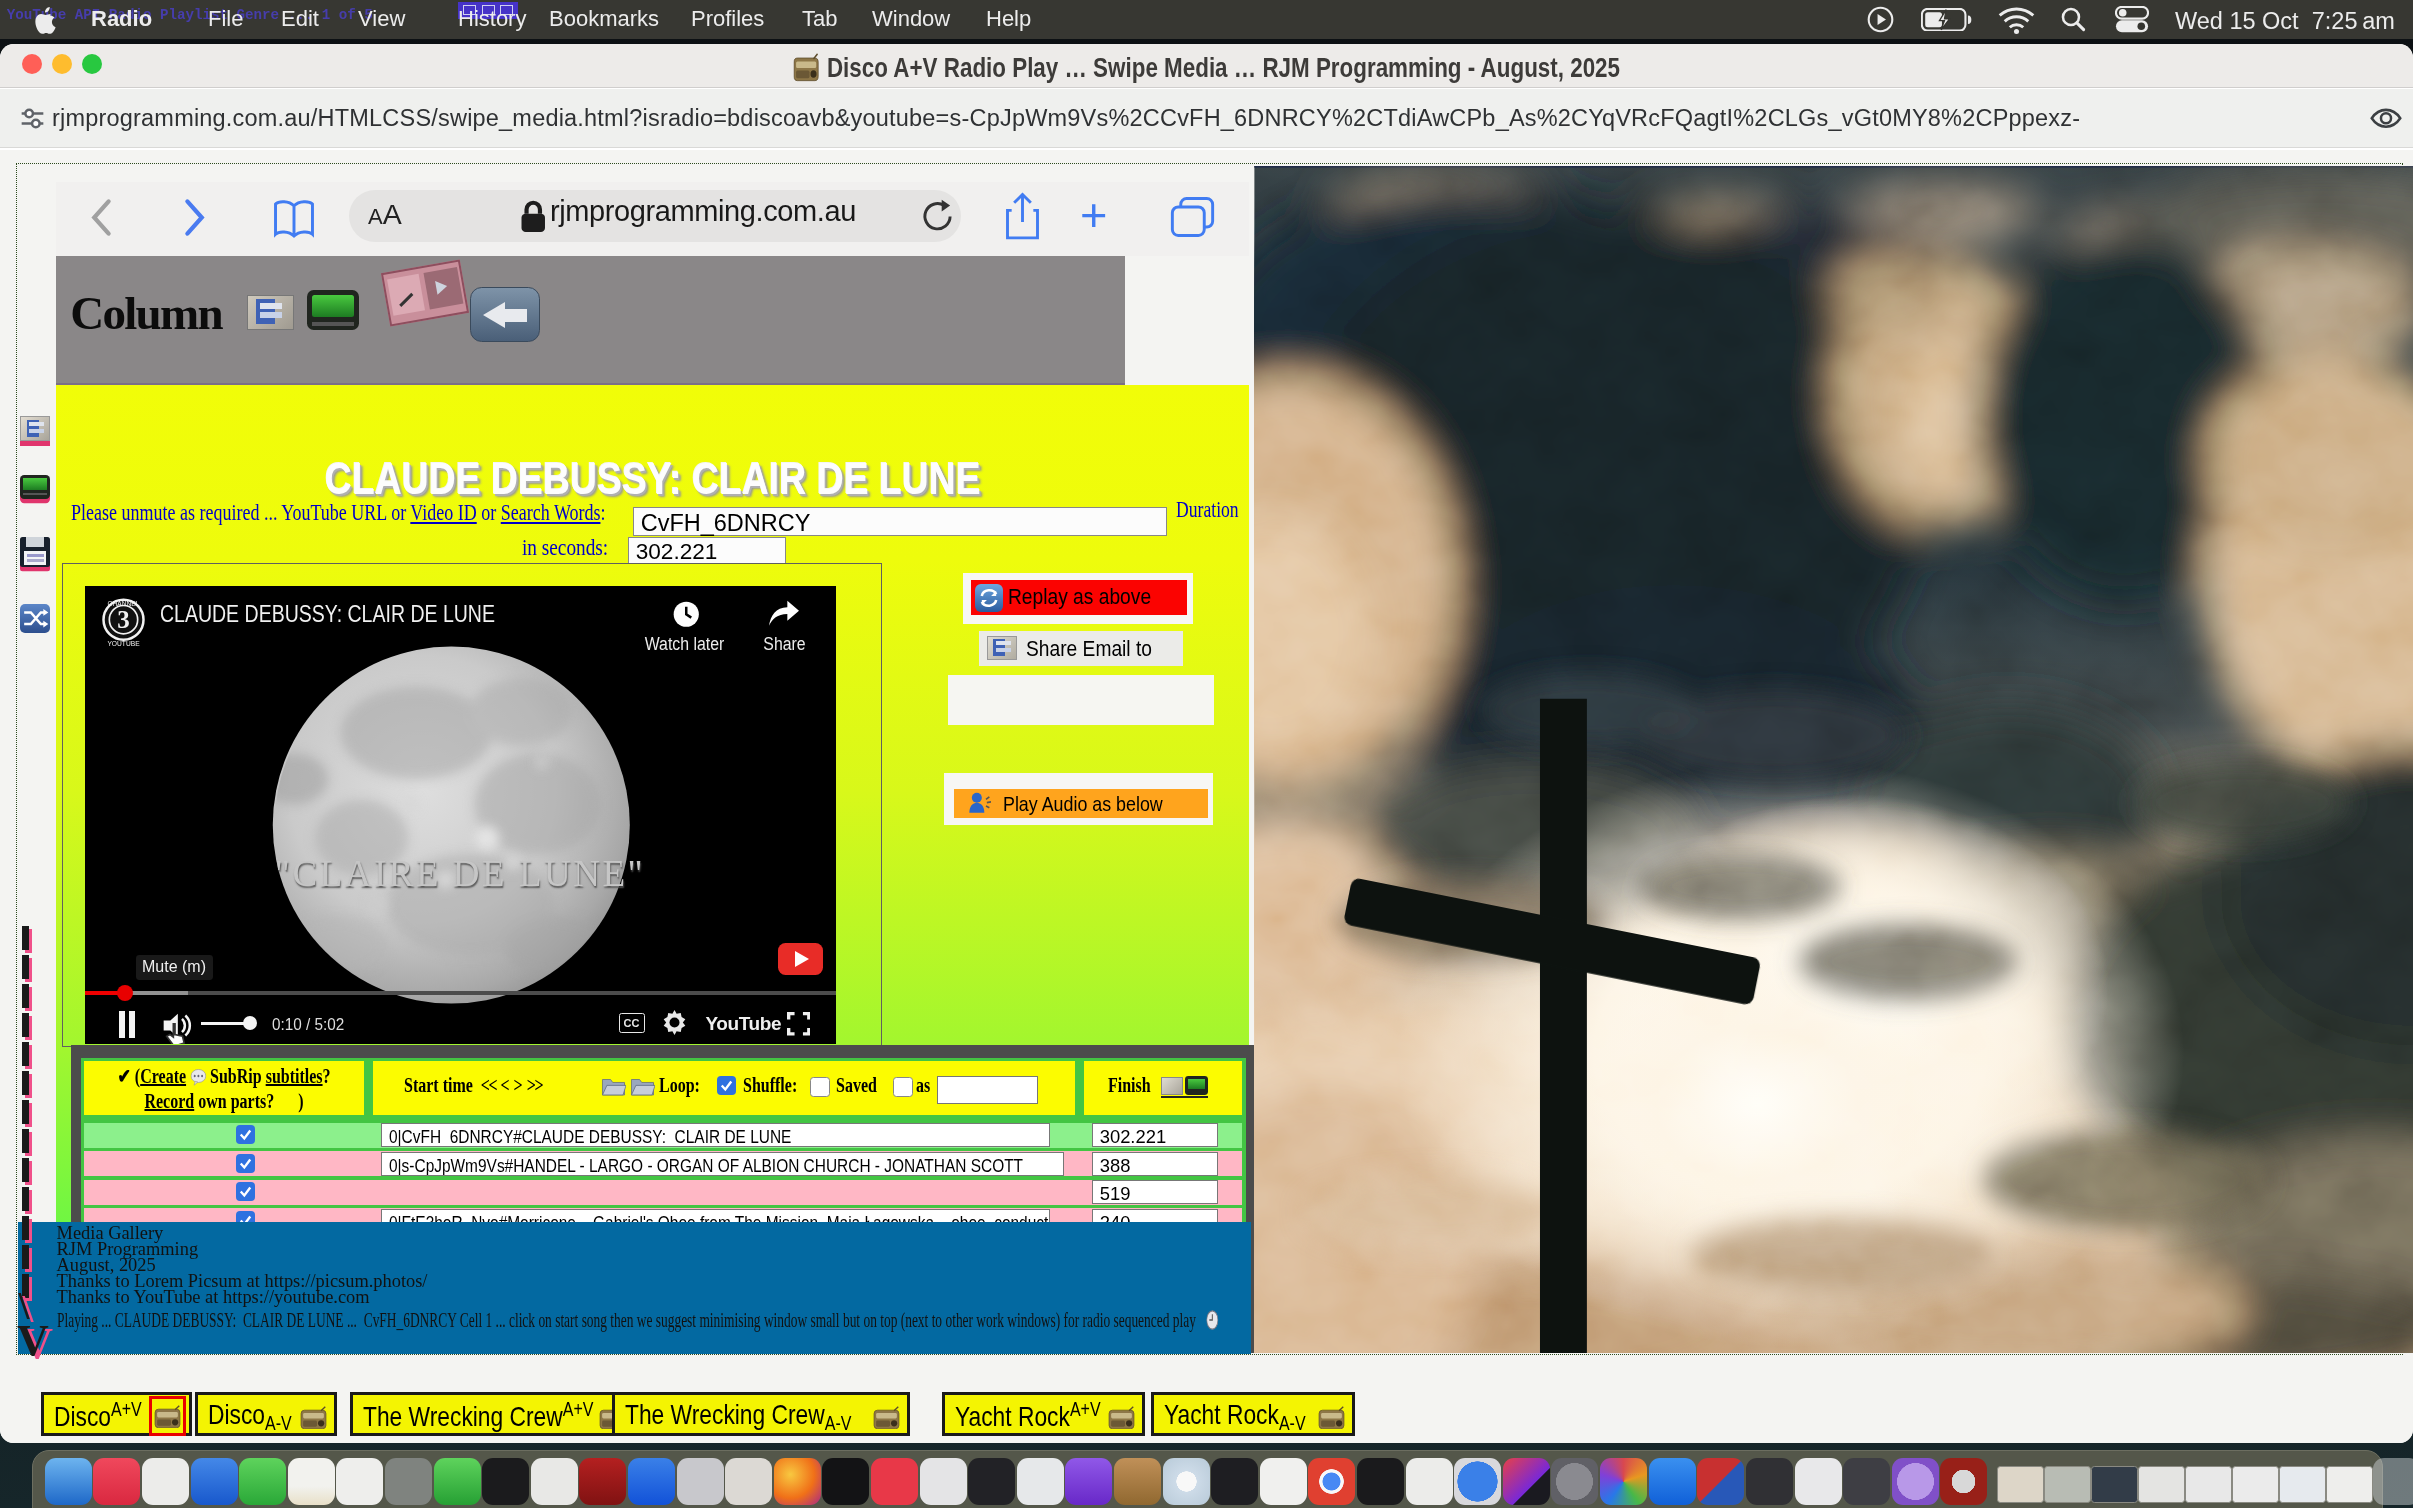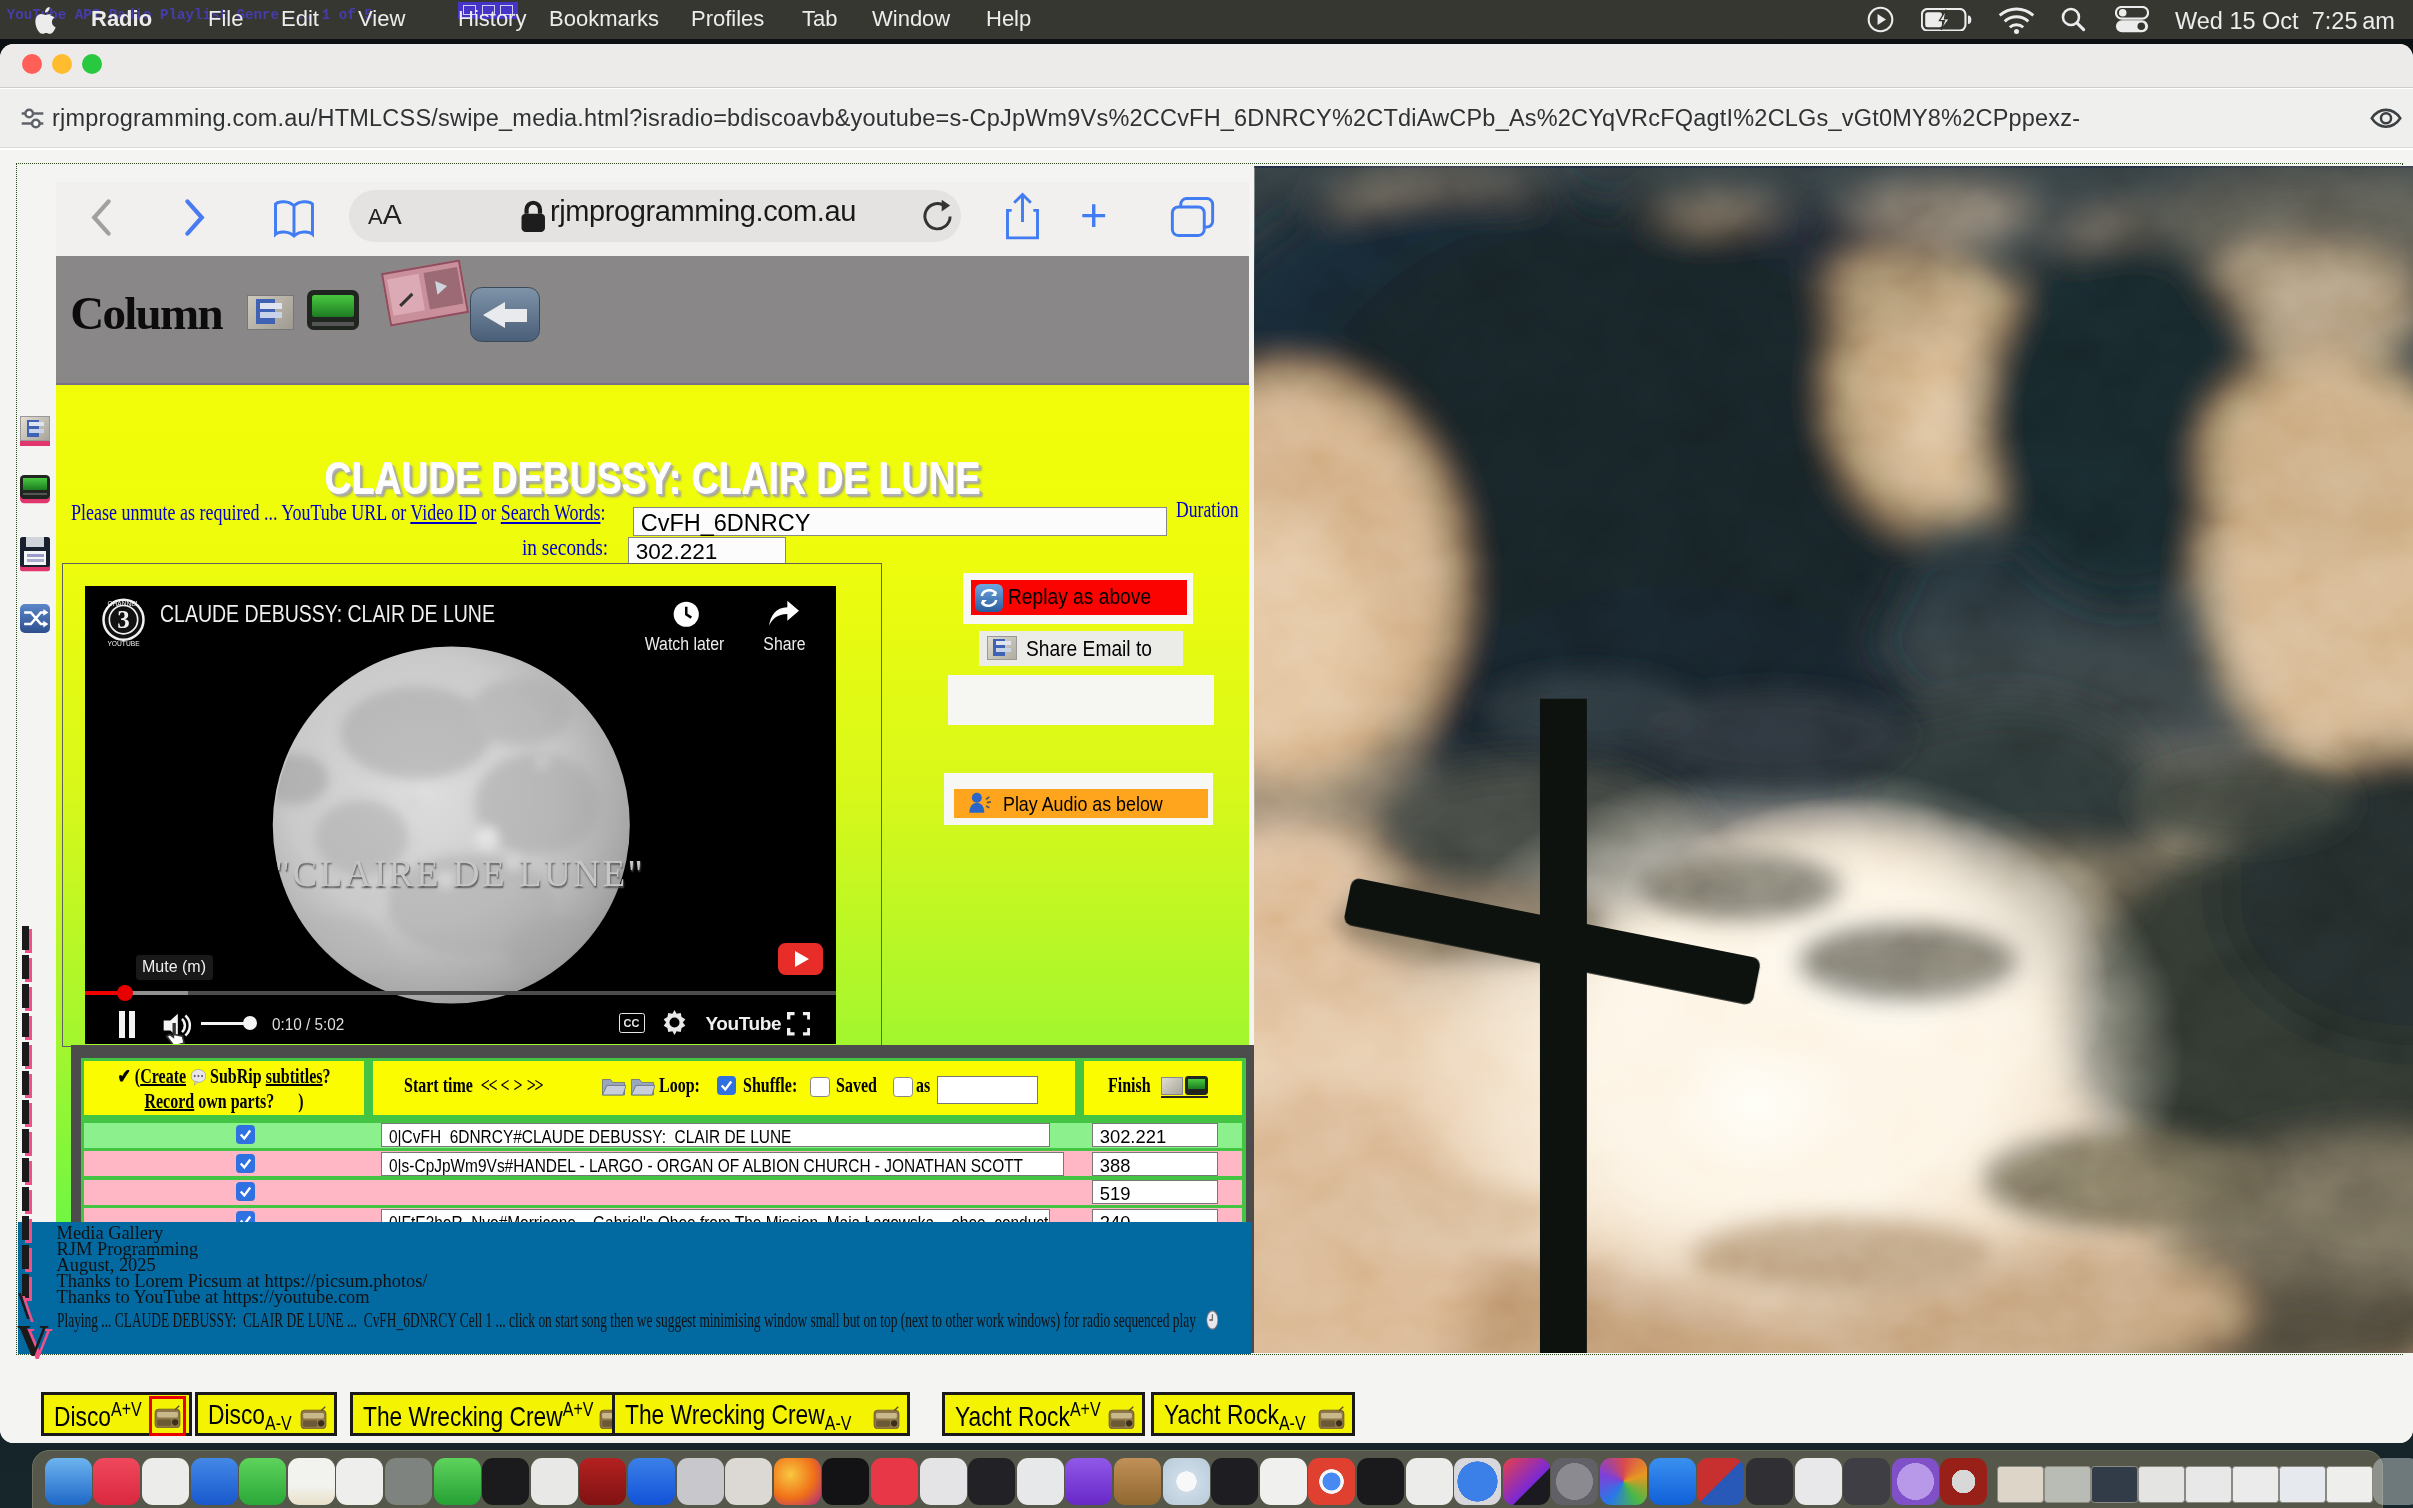--- a/index.html
+++ b/index.html
@@ -23,21 +23,21 @@
   #urlbar { left:0; top:45px; width:2413px; height:59px; background:#eff0ee; border-bottom:0.8px solid #d9d9d7; }
   #urltext { position:absolute; left:52px; top:16px; width:2028px; font-size:23.5px; color:#2f3133; letter-spacing:0.2px; white-space:nowrap; overflow:hidden; }
 
   
   #content { left:0; top:106px; width:2413px; height:1294px; background:#f4f4f2; }
   
   #dotframe { left:16px; top:13.4px; width:2387px; height:1192px; border:1.7px dotted #2c4a1e; background:transparent; }
 
   
   #safbar { left:56px; top:32px; width:1193px; height:74px; background:#f1f0ef; }
-  #colbar { left:56px; top:106px; width:1193px; height:129px; background:#8a8788; border-bottom:2.5px solid #7b6f86; }
+  #colbar { left:56px; top:106px; width:1069px; height:129px; background:#8a8788; border-bottom:2.5px solid #7b6f86; }
   #yellow { left:56px; top:235px; width:1193px; height:968px; background:linear-gradient(180deg,#f1fd08 0%,#eefc0c 18%,#d8f81a 42%,#a3f62e 68%,#6cf644 88%,#59f64d 100%); }
 
   
   #photo { left:1254px; top:16px; width:1160px; height:1187px; }
 
   
   #pagefooter { left:17.6px; top:1072px; width:1233px; height:132px; background:#0369a1; font-family:"Liberation Serif",serif; color:#111; }
 
   
   .bbtn { position:absolute; top:1392px; height:44px; background:#f4f402; border:3.4px solid #1a1a1a; color:#000; font-size:28.5px; white-space:nowrap; }
@@ -110,20 +110,27 @@
       <i style="left:5px"></i>
       <i style="left:23.5px"></i>
       <i style="left:42px"></i>
     </div>
 
   <div class="abs" id="win">
     <div class="abs" id="titlebar">
       <div class="tl" style="left:22px;background:#ff5f57"></div>
       <div class="tl" style="left:52px;background:#febc2e"></div>
       <div class="tl" style="left:82px;background:#28c840"></div>
+      <div id="titletext"><span style="display:inline-block;transform:scaleX(0.8);transform-origin:center"><svg style="vertical-align:-4.2px;margin-right:10px" width="32" height="28.5" viewBox="0 0 38 34">
+              <rect x="1" y="6" width="36" height="27" rx="5" fill="#8d7647" stroke="#5c4b2a"></rect>
+              <line x1="30" y1="7" x2="36" y2="1" stroke="#5c4b2a" stroke-width="2"></line>
+              <rect x="4" y="10" width="30" height="8" rx="2" fill="#c9b98a"></rect>
+              <rect x="4" y="21" width="20" height="9" rx="2" fill="#6b5835"></rect>
+              <circle cx="30" cy="25" r="4.5" fill="#3a2f1b"></circle>
+            </svg>Disco A+V Radio Play … Swipe Media … RJM Programming - August, 2025</span></div>
     </div>
     <div class="abs" id="urlbar">
       <svg class="abs" style="left:20px;top:17px" width="25" height="25" viewBox="0 0 30 30">
           <line x1="2" y1="9" x2="28" y2="9" stroke="#5f6368" stroke-width="3"></line>
           <line x1="2" y1="21" x2="28" y2="21" stroke="#5f6368" stroke-width="3"></line>
           <circle cx="11" cy="9" r="4.5" fill="#fff" stroke="#5f6368" stroke-width="3"></circle>
           <circle cx="19" cy="21" r="4.5" fill="#fff" stroke="#5f6368" stroke-width="3"></circle>
         </svg>
       <svg class="abs" style="left:2370px;top:15px" width="32" height="28.5" viewBox="0 0 38 34">
           <path d="M19 7 C10 7 4 14 2 17 C4 20 10 27 19 27 C28 27 34 20 36 17 C34 14 28 7 19 7 Z" fill="none" stroke="#3c4043" stroke-width="3"></path>

